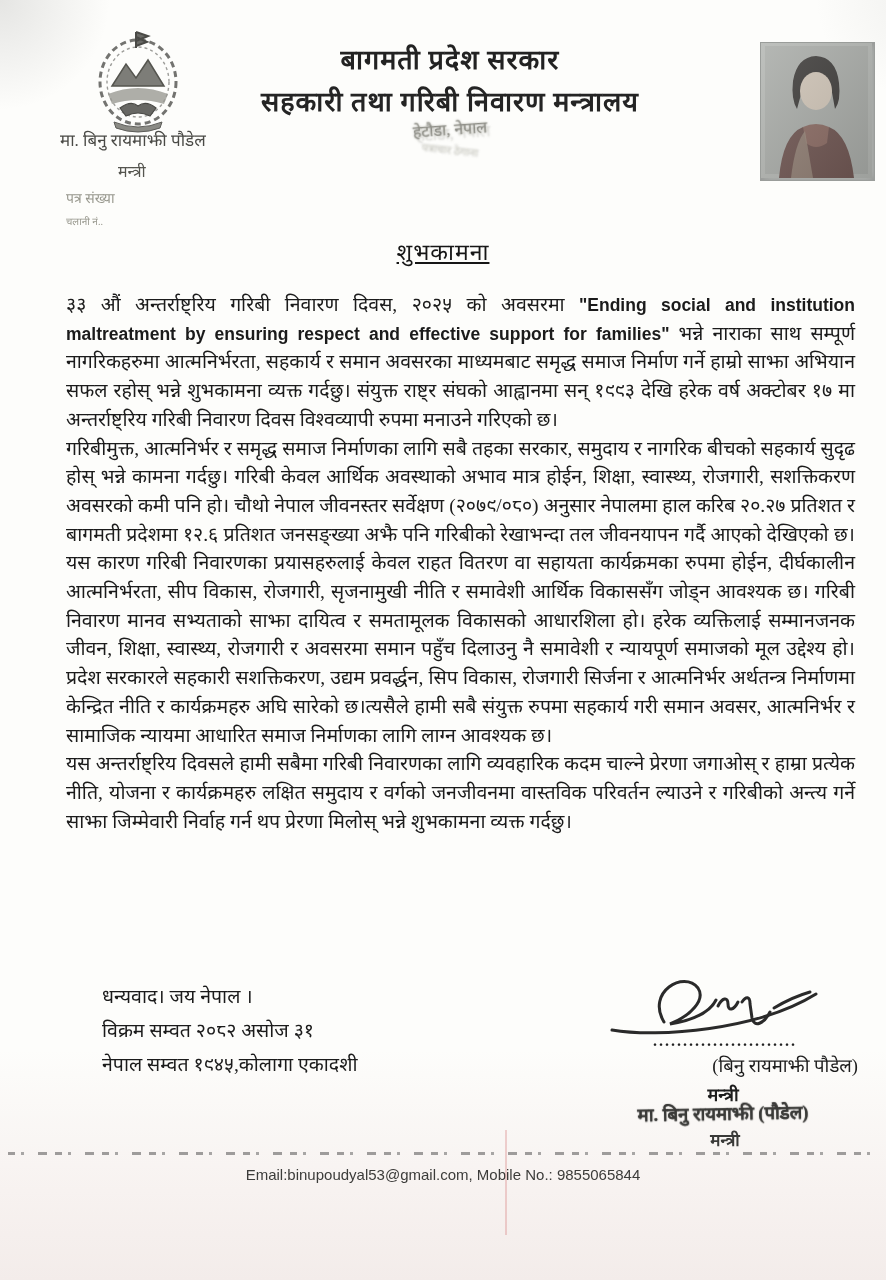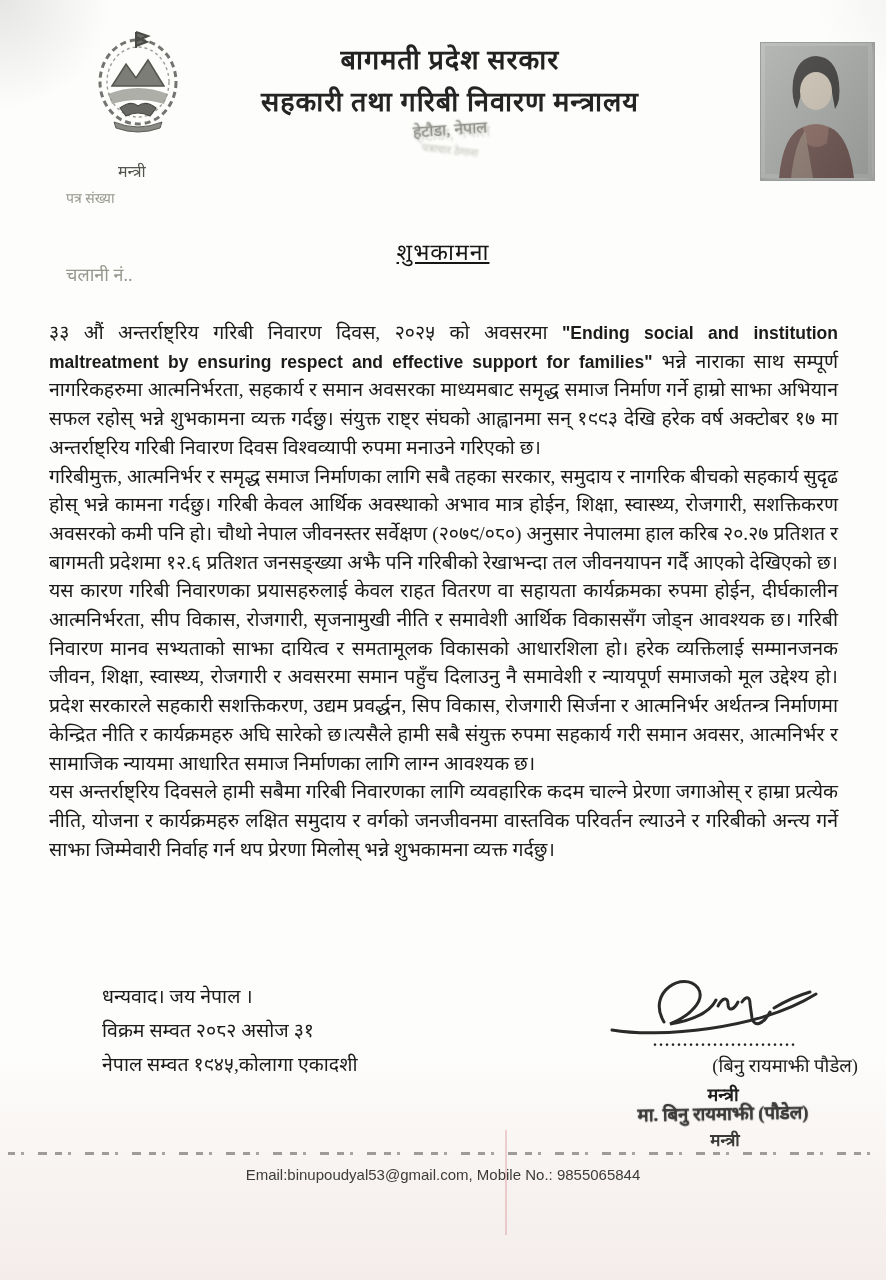--- a/index.html
+++ b/index.html
@@ -43,43 +43,42 @@
     left:60px;top:128px;width:230px;
     font-size:17px;color:#4a4a46;filter:blur(.3px);
   }
   .minister-post{
     left:118px;top:160px;font-size:16px;color:#55554f;filter:blur(.3px);
   }
   .ref-label{
     left:66px;top:188px;font-size:14px;color:#97978d;filter:blur(.3px);
   }
   .dispatch-label{
-    left:66px;top:214px;font-size:18px;color:#97978d;filter:blur(.3px);margin-top:48px;
+    left:66px;top:214px;font-size:10px;color:#97978d;filter:blur(.3px);
   }
   
   .emblem{left:86px;top:24px;width:104px;height:118px;}
   
   .photo-frame{
     left:760px;top:42px;width:113px;height:137px;
     background:#b9bcb9;border:1px solid #9a9d9a;
     box-shadow:inset 0 0 12px rgba(60,60,60,.35);
     overflow:hidden;
   }
   
   .letter-title{
     left:0;top:235px;width:886px;text-align:center;
     font-size:23px;font-weight:normal;text-decoration:underline;
     letter-spacing:1px;color:#161616;
   }
   
   .body-text{
-    left:49px;top:291px;width:789px;
+    left:66px;top:291px;width:789px;
     font-size:19.5px;line-height:28.7px;text-align:justify;
     color:#1b1b1b;
-    margin-top:28px;
   }
   .body-text p{margin:0;}
   .eng{
     font-family:"Liberation Sans","DejaVu Sans",sans-serif;
     font-weight:bold;font-size:17.5px;
   }
   
   .closing{
     left:62px;top:980px;width:420px;
     font-size:19.5px;line-height:34px;color:#1b1b1b;
@@ -172,20 +171,21 @@
       <rect x="0" y="0" width="111" height="135" fill="url(#g)" opacity=".15"></rect>
       <defs>
           <linearGradient id="g" x1="0" y1="0" x2="1" y2="1">
         <stop offset="0" stop-color="#ffffff"></stop>
             <stop offset="1" stop-color="#222222"></stop>
       </linearGradient>
         </defs>
     </svg>
   </div>
 
+  <div class="abs minister-name">मा. बिनु रायमाझी पौडेल</div>
   <div class="abs minister-post">मन्त्री</div>
   <div class="abs ref-label">पत्र संख्या</div>
   <div class="abs dispatch-label">चलानी नं..</div>
 
   <div class="abs letter-title">शुभकामना</div>
 
   <div class="abs body-text">
     <p><span>३३ औं अन्तर्राष्ट्रिय गरिबी निवारण दिवस, २०२५ को अवसरमा </span><span class="eng">"Ending social and institution maltreatment  by ensuring respect and effective support for families"</span><span> भन्ने नाराका साथ सम्पूर्ण नागरिकहरुमा आत्मनिर्भरता, सहकार्य र समान अवसरका माध्यमबाट समृद्ध समाज निर्माण गर्ने हाम्रो साझा अभियान सफल रहोस् भन्ने शुभकामना व्यक्त गर्दछु। संयुक्त राष्ट्र संघको आह्वानमा सन् १९९३ देखि हरेक वर्ष अक्टोबर १७ मा अन्तर्राष्ट्रिय गरिबी निवारण दिवस विश्वव्यापी रुपमा मनाउने गरिएको छ।</span></p>
     <p>गरिबीमुक्त, आत्मनिर्भर र समृद्ध समाज निर्माणका लागि सबै तहका सरकार, समुदाय र नागरिक बीचको सहकार्य सुदृढ होस् भन्ने कामना गर्दछु। गरिबी केवल आर्थिक अवस्थाको अभाव मात्र होईन, शिक्षा, स्वास्थ्य, रोजगारी, सशक्तिकरण अवसरको कमी पनि हो। चौथो नेपाल जीवनस्तर सर्वेक्षण (२०७९/०८०) अनुसार नेपालमा हाल करिब २०.२७ प्रतिशत र बागमती प्रदेशमा १२.६ प्रतिशत जनसङ्ख्या अझै पनि गरिबीको रेखाभन्दा तल जीवनयापन गर्दै आएको देखिएको छ। यस कारण गरिबी निवारणका प्रयासहरुलाई केवल राहत वितरण वा सहायता कार्यक्रमका रुपमा होईन, दीर्घकालीन आत्मनिर्भरता, सीप विकास, रोजगारी, सृजनामुखी नीति र समावेशी आर्थिक विकाससँग जोड्न आवश्यक छ। गरिबी निवारण मानव सभ्यताको साझा दायित्व र समतामूलक विकासको आधारशिला हो। हरेक व्यक्तिलाई सम्मानजनक जीवन, शिक्षा, स्वास्थ्य, रोजगारी र अवसरमा समान पहुँच दिलाउनु नै समावेशी र न्यायपूर्ण समाजको मूल उद्देश्य हो। प्रदेश सरकारले सहकारी सशक्तिकरण, उद्यम प्रवर्द्धन, सिप विकास, रोजगारी सिर्जना र आत्मनिर्भर अर्थतन्त्र निर्माणमा केन्द्रित नीति र कार्यक्रमहरु अघि सारेको छ।त्यसैले हामी सबै संयुक्त रुपमा सहकार्य गरी समान अवसर, आत्मनिर्भर र सामाजिक न्यायमा आधारित समाज निर्माणका लागि लाग्न आवश्यक छ।</p>
     <p>यस अन्तर्राष्ट्रिय दिवसले हामी सबैमा गरिबी निवारणका लागि व्यवहारिक कदम चाल्ने प्रेरणा जगाओस् र हाम्रा प्रत्येक नीति, योजना र कार्यक्रमहरु लक्षित समुदाय र वर्गको जनजीवनमा वास्तविक परिवर्तन ल्याउने र गरिबीको अन्त्य गर्ने साझा जिम्मेवारी निर्वाह गर्न थप प्रेरणा मिलोस् भन्ने शुभकामना व्यक्त गर्दछु।</p>

